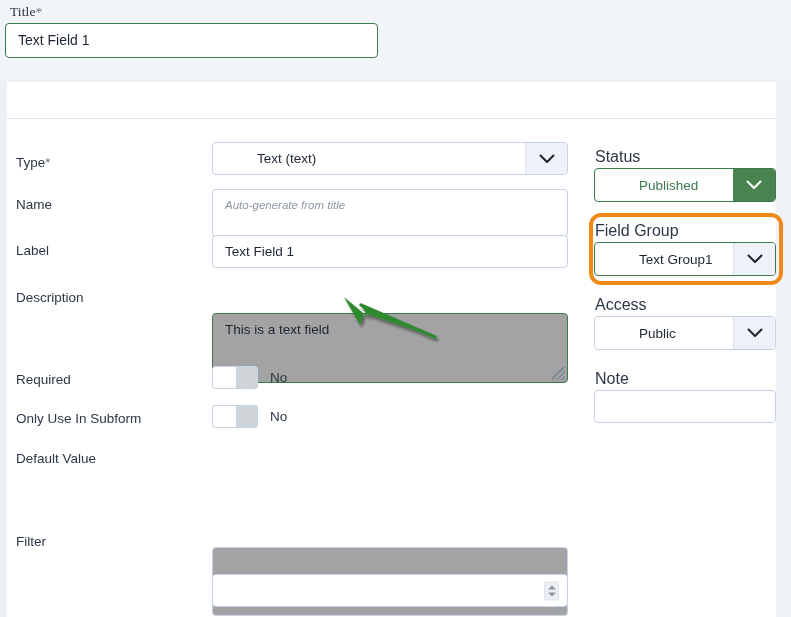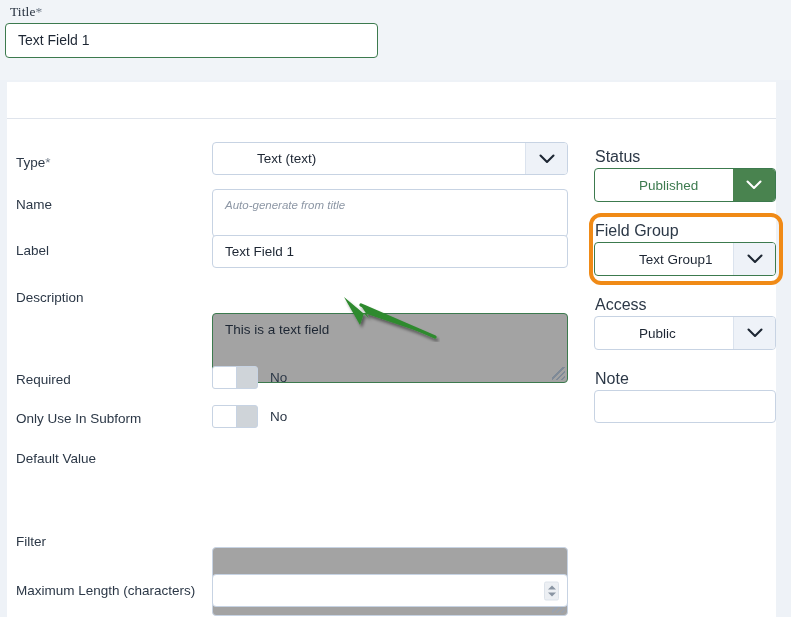--- a/index.html
+++ b/index.html
@@ -243,21 +243,20 @@
     <div class="ctl toggle-text" style="left:263px; top:290px;">No</div>
 
     <div class="row-label" style="left:9px; top:332px;">Default Value</div>
     <div class="ta ctl" style="left:205px; top:325px; width:356px; height:69px;">
       <div class="txt"></div>
       <div class="grip"></div>
     </div>
 
     <div class="row-label" style="left:9px; top:415px;">Filter</div>
 
-    <div class="row-label" style="left:9px; top:464px;">Maximum Length (characters)</div>
     <div class="inp ctl" style="left:205px; top:455px; width:356px; height:33px; line-height:31px; position:absolute;">
       <span></span>
       <span class="spin">
         <i class="up"></i>
         <i class="dn"></i>
       </span>
     </div>
 
   </div>
 

